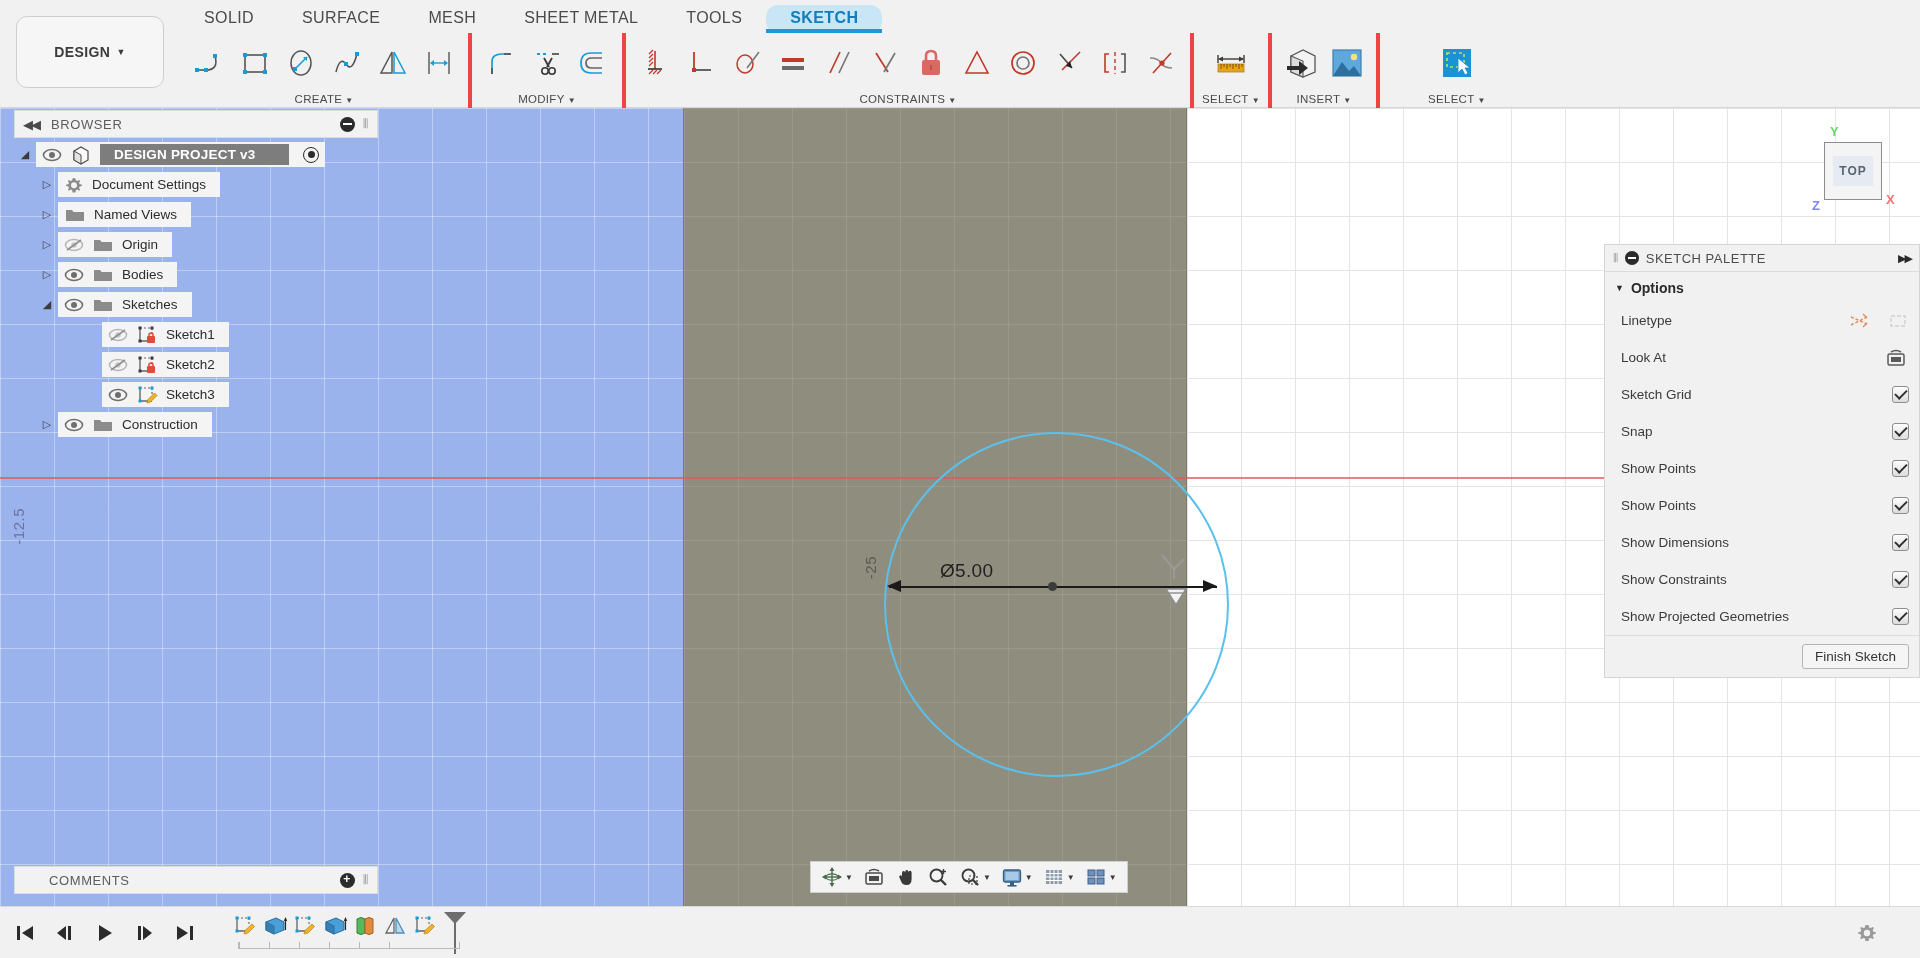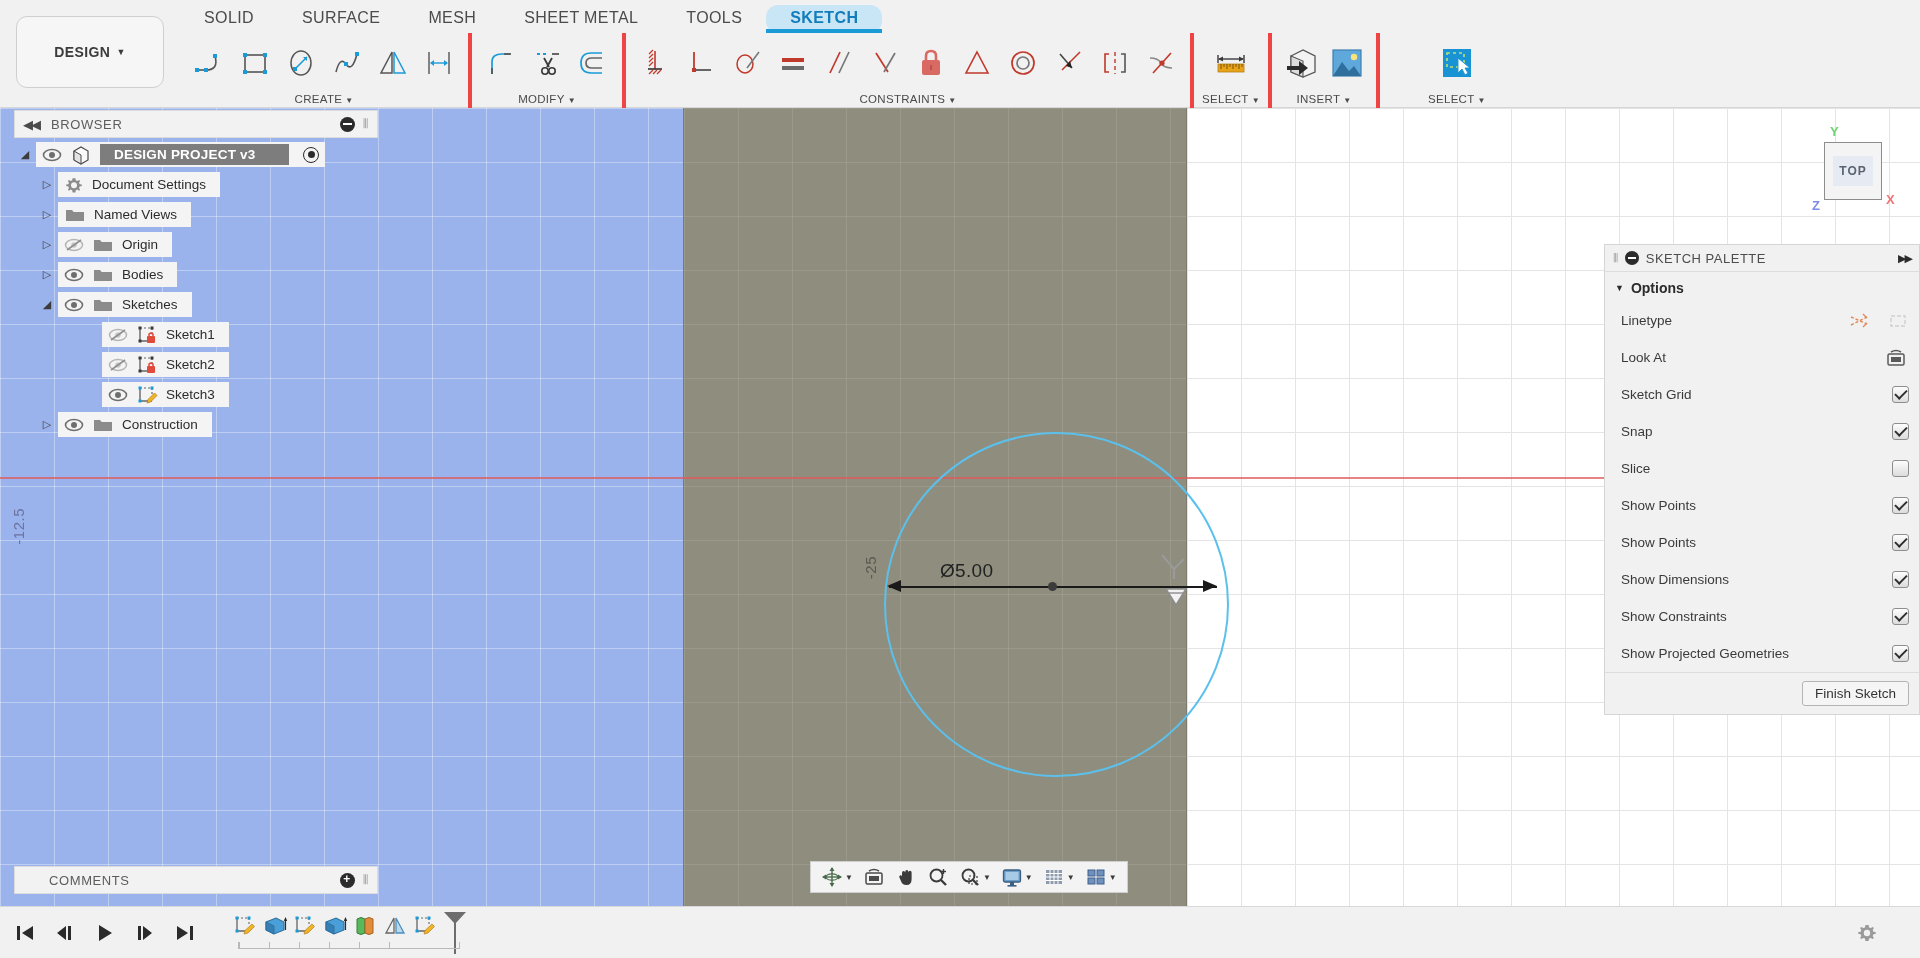--- a/index.html
+++ b/index.html
@@ -849,26 +849,20 @@
           <span class="chk on"></span>
         </span>
     </div>
     <div class="pal-row">
       <span class="rlabel">Snap</span>
       <span class="rctl">
           <span class="chk on"></span>
         </span>
     </div>
     <div class="pal-row">
-      <span class="rlabel">Slice</span>
-      <span class="rctl">
-          <span class="chk"></span>
-        </span>
-    </div>
-    <div class="pal-row">
       <span class="rlabel">Show Points</span>
       <span class="rctl">
           <span class="chk on"></span>
         </span>
     </div>
     <div class="pal-row">
       <span class="rlabel">Show Points</span>
       <span class="rctl">
           <span class="chk on"></span>
         </span>

